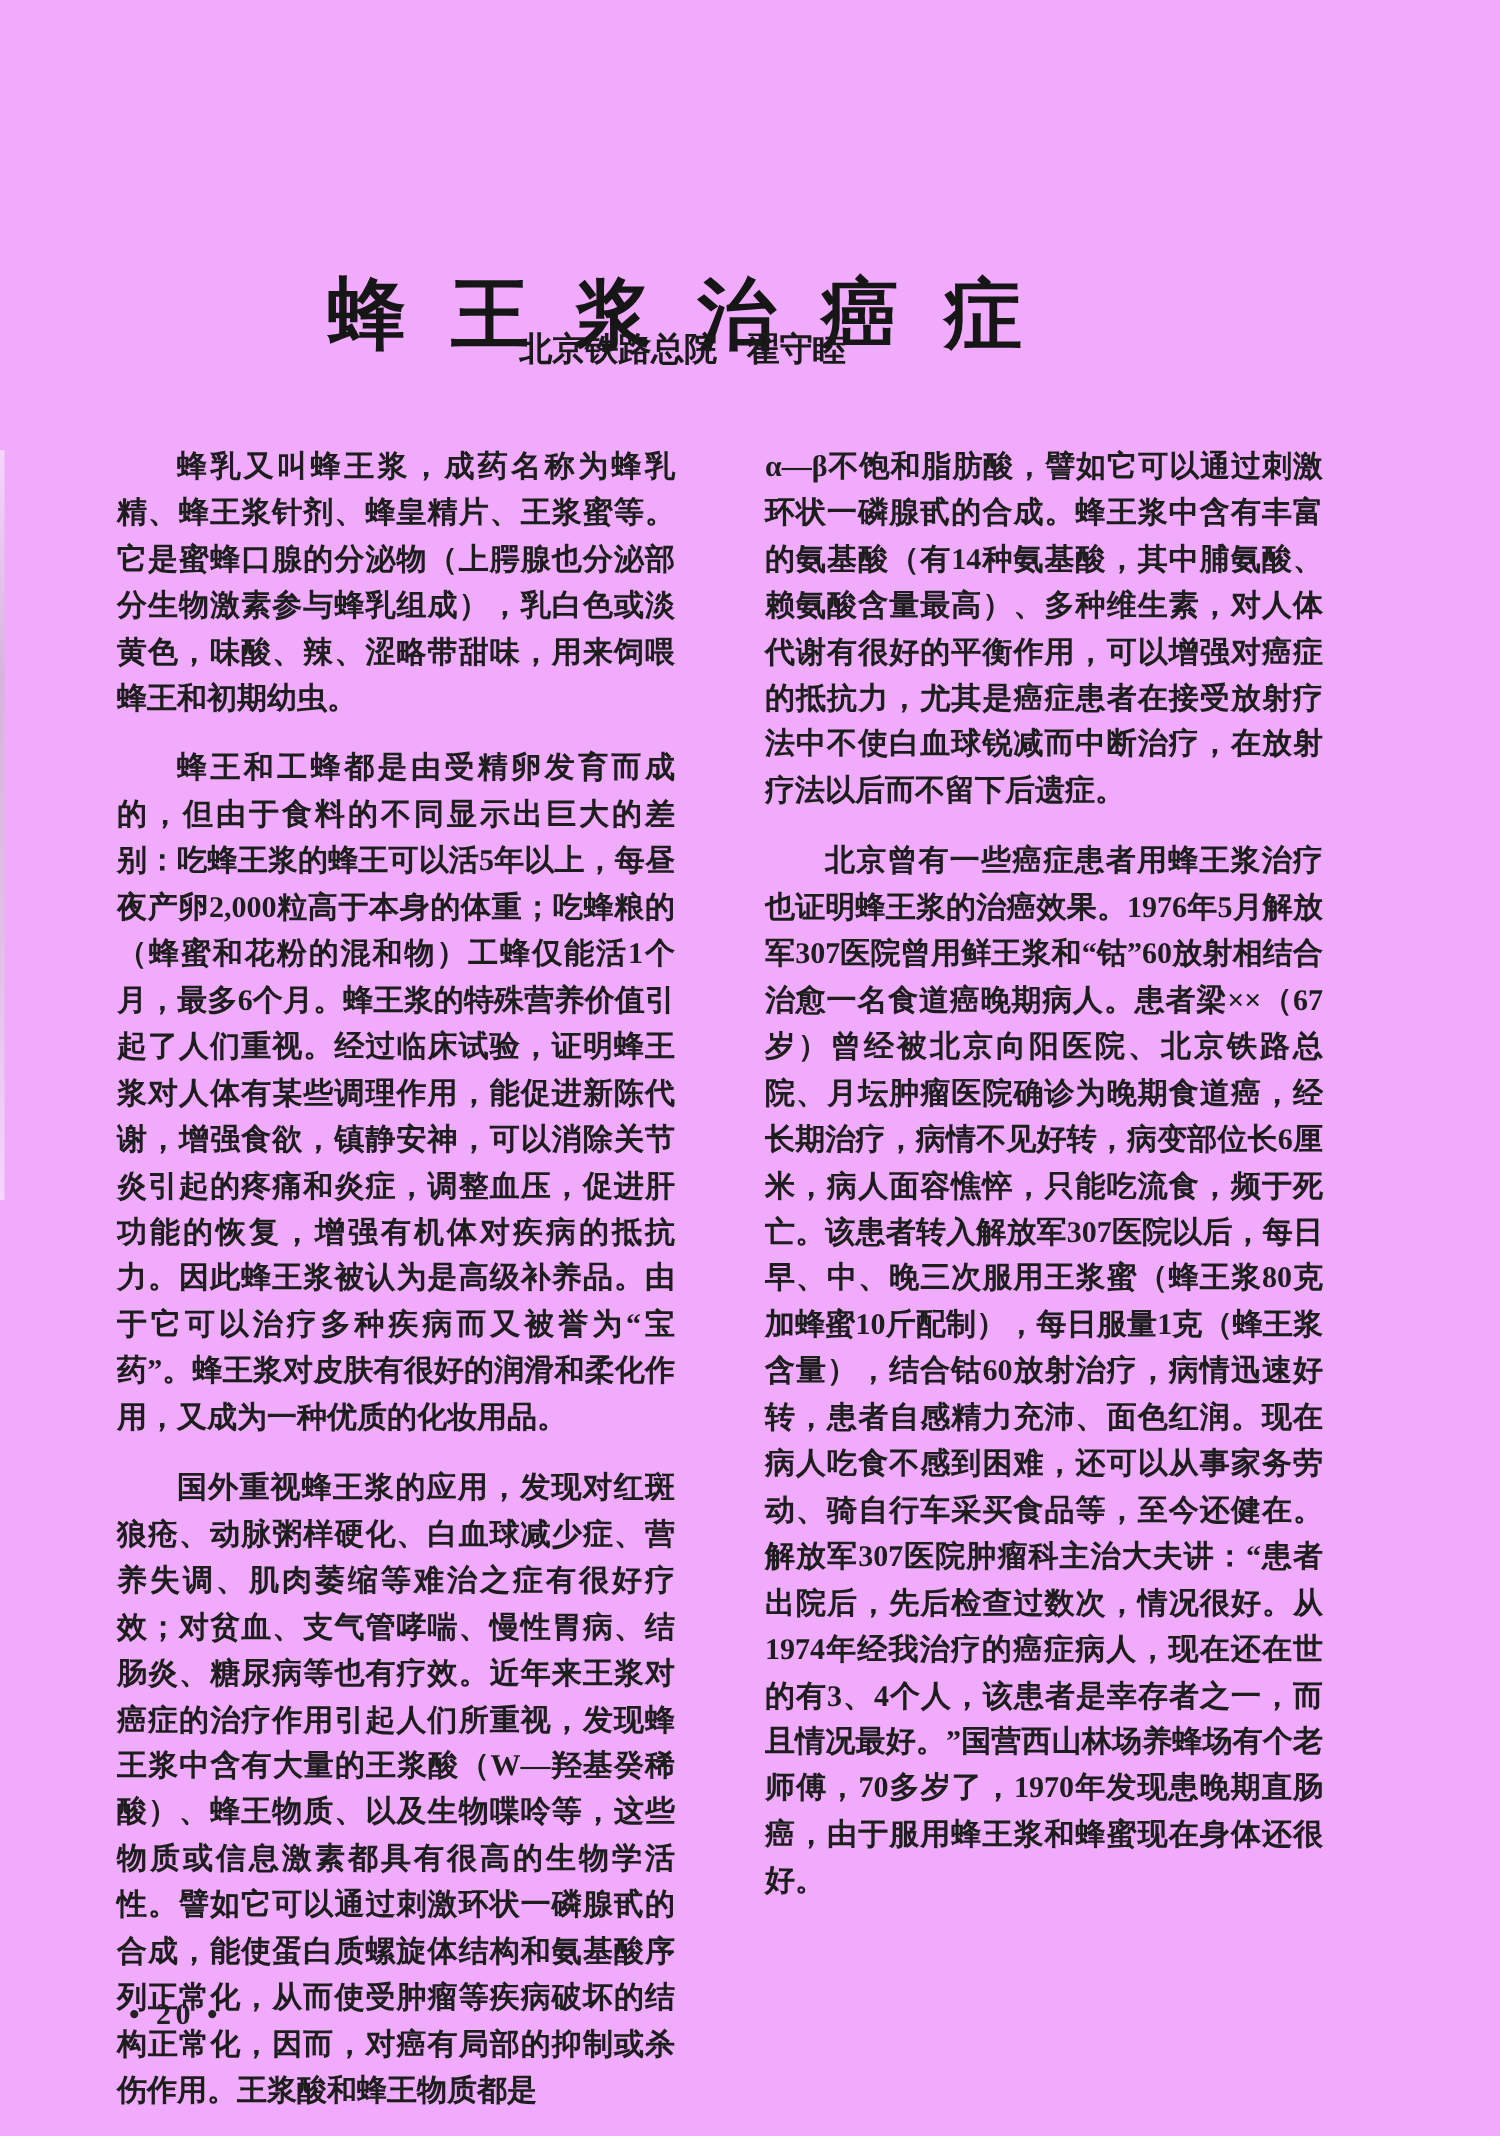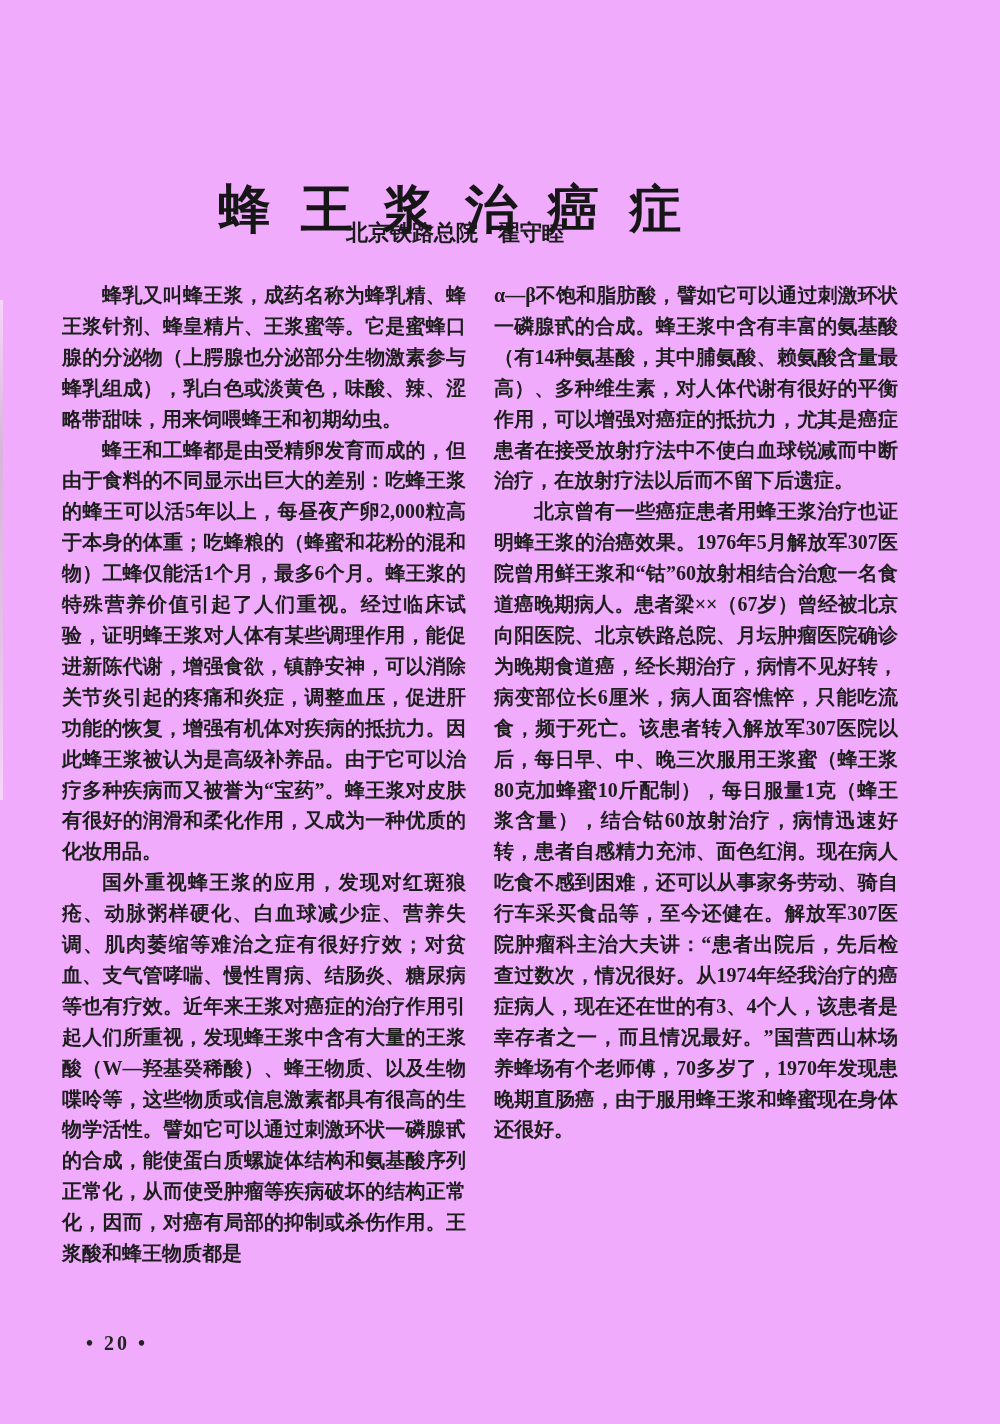--- a/index.html
+++ b/index.html
@@ -58,21 +58,21 @@
     gap: 28px;
   }
   .column {
     width: 404px;
     font-size: 20px;
     line-height: 30.9px;
     font-weight: 600;
     text-align: justify;
     color: #1d1d1d;
   }
-  .column p { margin: 0; }
+  .column p { margin: 16px; }
   .column p.indent { text-indent: 2em; }
   .page-number {
     position: absolute;
     left: 86px;
     top: 1300px;
     font-size: 20px;
     font-weight: 600;
     letter-spacing: 0.15em;
     color: #222;
     margin-top: 32px;

